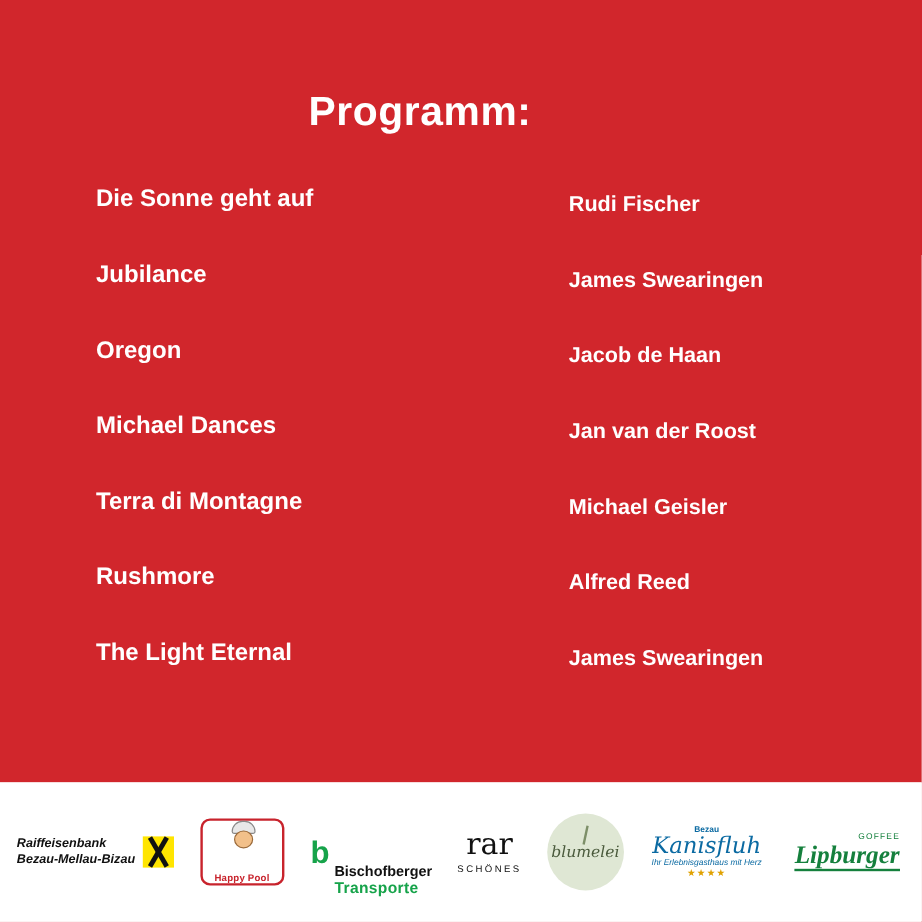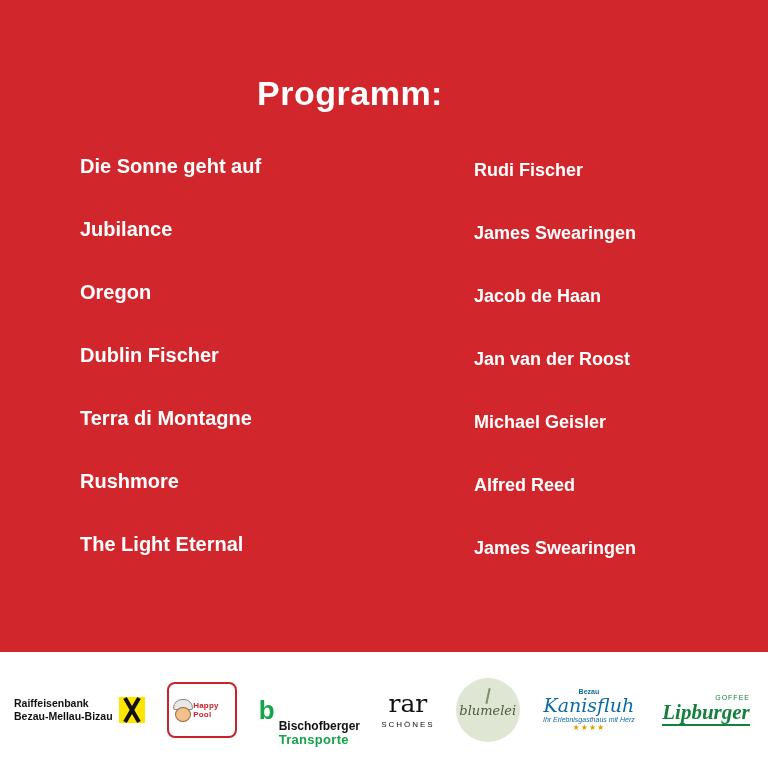--- a/index.html
+++ b/index.html
@@ -93,20 +93,21 @@
     flex-direction: row;
     gap: 6px;
   }
   .sp-raiff .txt {
     font-size: 10.5px;
     font-weight: bold;
     color: #111111;
     line-height: 1.25;
     text-align: left;
     white-space: nowrap;
+    font-style: italic;
   }
   .sp-raiff .mark {
     width: 26px;
     height: 26px;
     background: #ffe500;
     position: relative;
     flex: none;
   }
   .sp-raiff .mark::before,
   .sp-raiff .mark::after {
@@ -125,23 +126,23 @@
   .sp-happy {
     width: 72px;
   }
   .sp-happy .badge {
     width: 66px;
     height: 52px;
     border: 2px solid #c8232c;
     border-radius: 8px;
     background: #ffffff;
     display: flex;
-    flex-direction: row;
+    flex-direction: column;
     align-items: center;
-    justify-content: center;
+    justify-content: space-between;
     gap: 1px;
   }
   .sp-happy .chef {
     width: 26px;
     height: 22px;
     position: relative;
   }
   .sp-happy .chef .hat {
     position: absolute;
     left: 4px;
@@ -309,21 +310,21 @@
         <div class="piece-title">Jubilance</div>
         <div class="piece-composer">James Swearingen</div>
       </div>
 
       <div class="program-row">
         <div class="piece-title">Oregon</div>
         <div class="piece-composer">Jacob de Haan</div>
       </div>
 
       <div class="program-row">
-        <div class="piece-title">Dublin Fischer</div>
+        <div class="piece-title">Michael Dances</div>
         <div class="piece-composer">Jan van der Roost</div>
       </div>
 
       <div class="program-row">
         <div class="piece-title">Terra di Montagne</div>
         <div class="piece-composer">Michael Geisler</div>
       </div>
 
       <div class="program-row">
         <div class="piece-title">Rushmore</div>

